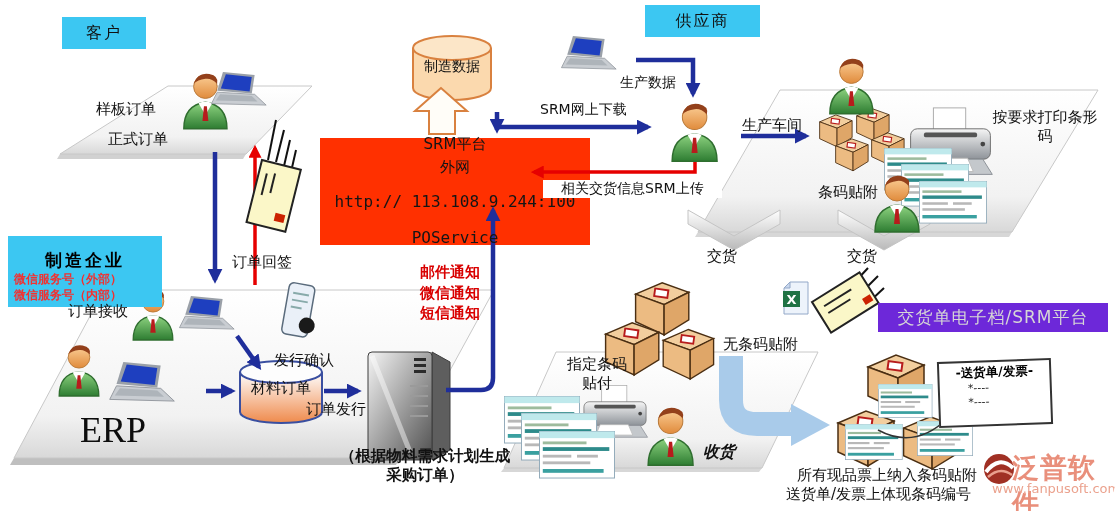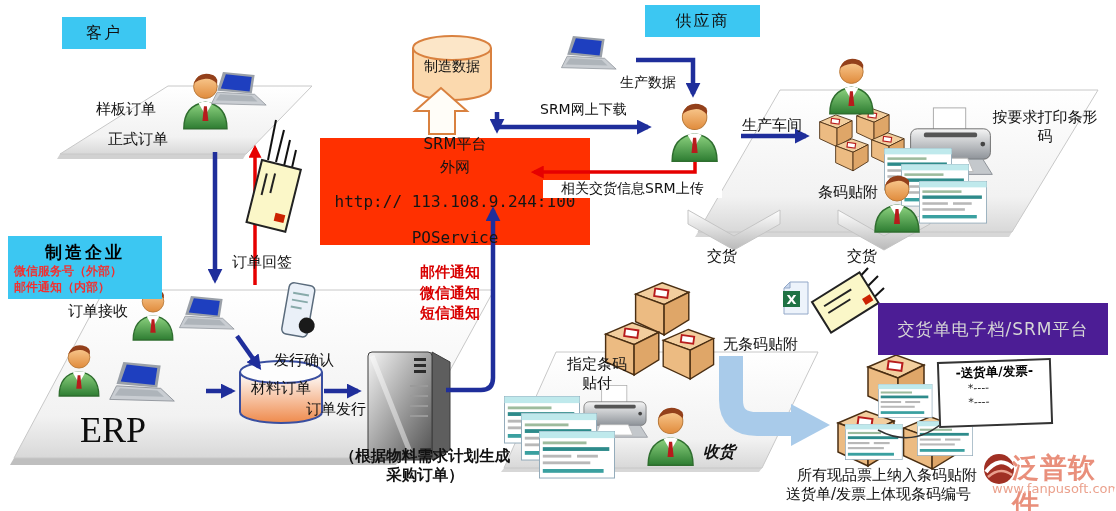--- a/index.html
+++ b/index.html
@@ -2,30 +2,30 @@
 <html><head>
 <meta charset="utf-8">
 <style>
   html,body{margin:0;padding:0;background:#fff;}
   body{font-family:"DejaVu Sans","Liberation Sans",sans-serif;}
   #stage{position:relative;width:1116px;height:511px;background:#fff;overflow:hidden;border-radius:32px;}
   #stage svg.bg{position:absolute;left:0;top:0;}
   .lbl{position:absolute;font-size:15px;color:#111;white-space:nowrap;line-height:1.25;}
   .cyanbox{position:absolute;background:#3CC7F2;color:#111;display:flex;align-items:center;justify-content:center;
            font-size:16px;letter-spacing:2px;}
-  .mfgbox{position:absolute;background:#3CC7F2;padding:5px 6px 4px 6px;}
+  .mfgbox{position:absolute;background:#3CC7F2;padding:13px 6px 4px 6px;}
   .mfgbox .t{font-size:17px;font-weight:bold;color:#000;letter-spacing:3px;text-align:center;}
   .mfgbox .r{font-size:12px;color:#F23030;font-weight:bold;line-height:1.3;}
   .srmtext{position:absolute;left:320px;top:138px;width:270px;height:107px;display:flex;flex-direction:column;
            align-items:center;justify-content:center;color:#151515;font-size:15px;line-height:1.5;}
   .srmtext .mono{font-family:"DejaVu Sans Mono","Liberation Mono",monospace;font-size:16px;margin-top:12px;}
   .redtxt{color:#D90000;font-weight:bold;}
   .boldtxt{font-weight:bold;}
   .center{text-align:center;}
-  .darkbox{position:absolute;left:878px;top:303px;width:230px;height:52px;background:#4c1d95;
+  .darkbox{position:absolute;left:878px;top:303px;width:230px;height:29px;background:#6d28d9;
            display:flex;align-items:center;justify-content:center;color:#D6D6D6;font-size:17px;letter-spacing:1px;}
   .invoice{position:absolute;left:938px;top:360px;width:102px;height:58px;background:#fff;border:2px solid #333;
            transform:rotate(-2deg);font-size:12.5px;padding:2px 4px;}
   .invoice .dash{font-size:11px;line-height:1.3;margin-left:24px;color:#222;}
   .erp{font-family:"Liberation Serif","DejaVu Serif",serif;font-size:36px;color:#0d0d0d;}
   .logo-name{position:absolute;left:1012px;top:450px;font-size:27px;font-weight:bold;color:#E98F7B;letter-spacing:1px;}
   .logo-url{position:absolute;left:992px;top:481px;font-size:13px;color:#EBA28E;}
 </style>
 </head>
 <body>
@@ -278,21 +278,21 @@
     <path d="M988,477 Q1000,466 1012,475" stroke="#E9A08E" stroke-width="2.5" fill="none"></path>
   </g>
 </svg>
 
 <div class="cyanbox" style="left:62px;top:17px;width:84px;height:32px;">客户</div>
 <div class="cyanbox" style="left:645px;top:5px;width:115px;height:32px;">供应商</div>
 
 <div class="mfgbox" style="left:8px;top:236px;width:142px;">
   <div class="t">制造企业</div>
   <div class="r">微信服务号（外部）</div>
-  <div class="r">邮件通知（内部）</div>
+  <div class="r">微信服务号（内部）</div>
 </div>
 
 <div class="lbl" style="left:96px;top:100px;">样板订单</div>
 <div class="lbl" style="left:108px;top:130px;">正式订单</div>
 
 <div class="lbl center" style="left:413px;top:58px;width:78px;font-size:14px;">制造数据</div>
 
 <div class="lbl" style="left:620px;top:74px;font-size:14px;">生产数据</div>
 
 <div class="srmtext">

